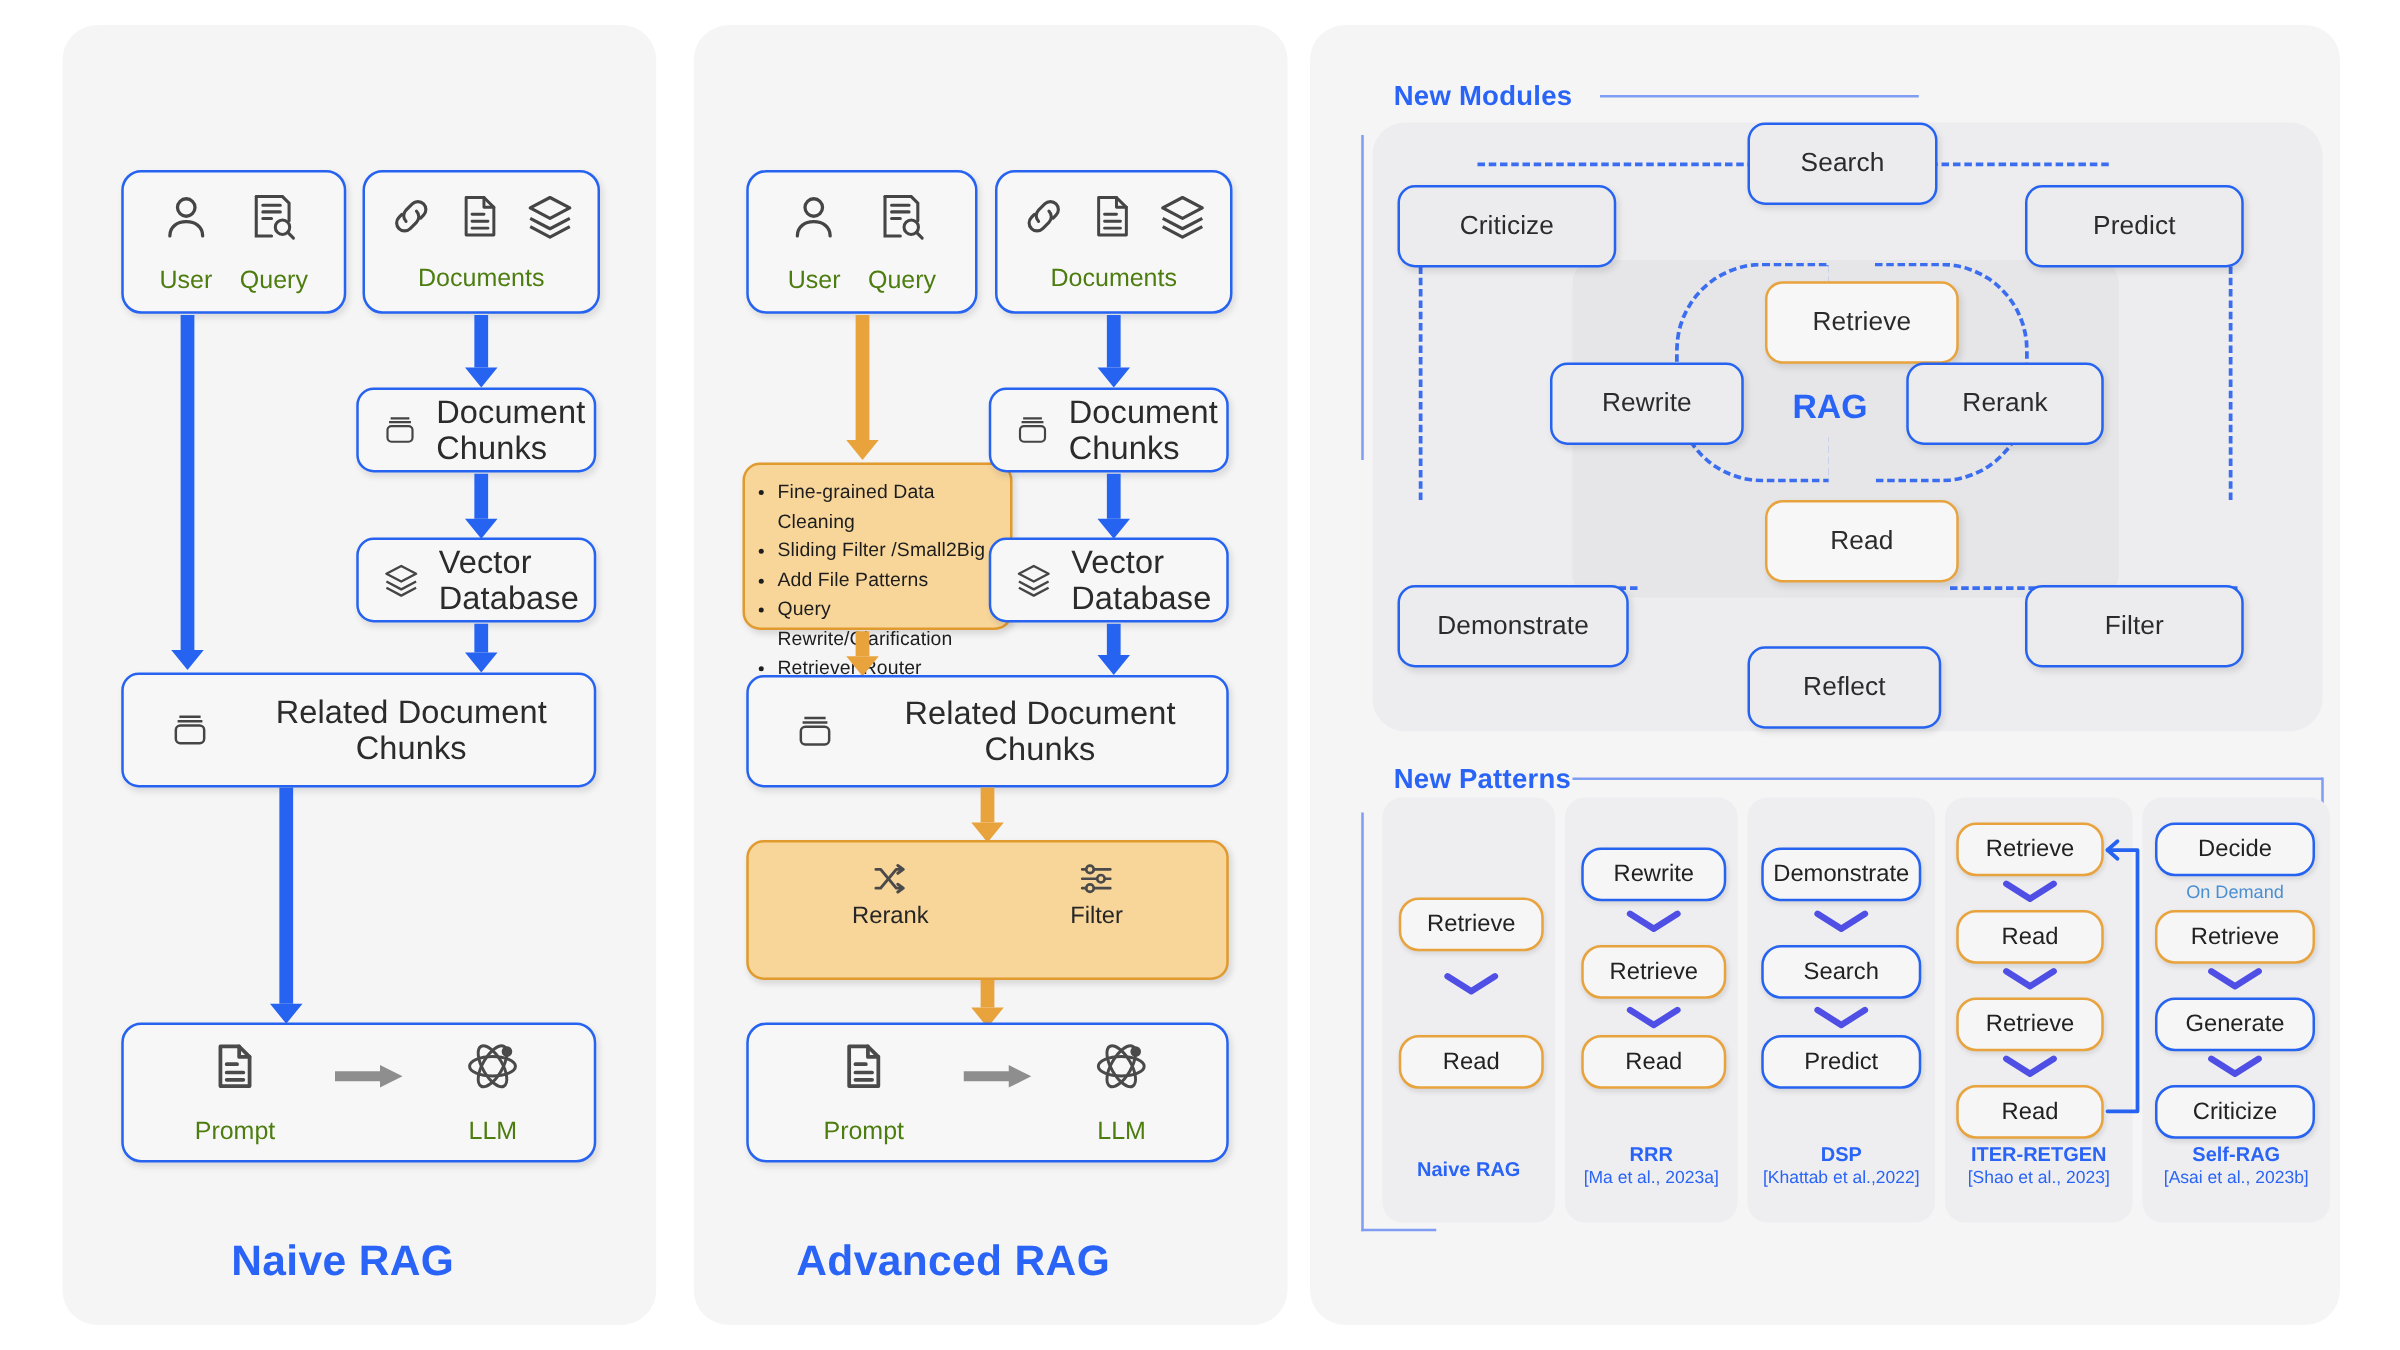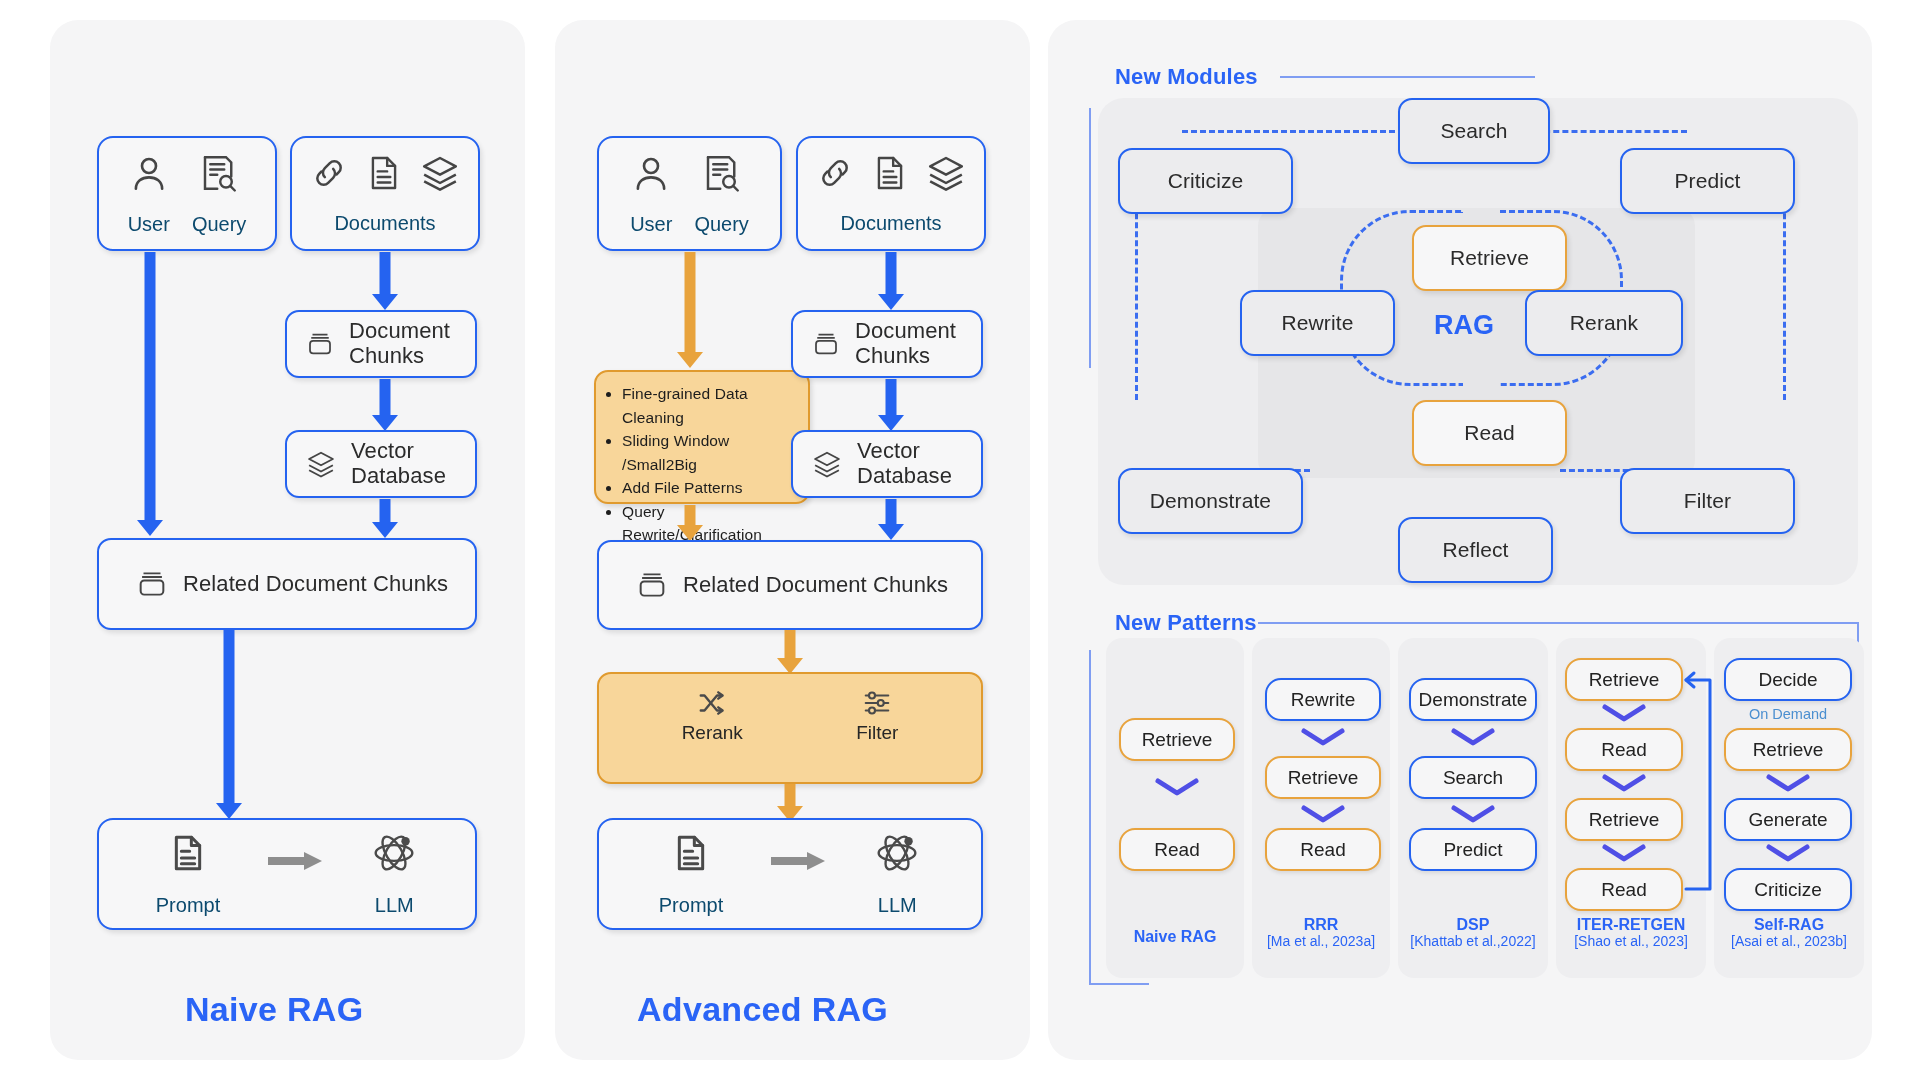--- a/index.html
+++ b/index.html
@@ -13,24 +13,24 @@
         box-shadow:2px 3px 5px rgba(0,0,0,.10);}
   .node .lbl{color:#2b2b2b;font-size:21px;line-height:1.12;text-align:center;letter-spacing:.1px;}
   .node.orange{border-color:#e8a33d;}
   .node.grayfill{background:#ececee;}
 
   .iconbox{position:absolute;box-sizing:border-box;background:#f7f7f8;border:2.5px solid #2563f0;
            border-radius:16px;box-shadow:2px 3px 5px rgba(0,0,0,.10);
            display:flex;flex-direction:column;align-items:center;justify-content:center;}
   .iconrow{display:flex;align-items:flex-end;justify-content:center;gap:22px;}
   .icell{display:flex;flex-direction:column;align-items:center;}
-  .icap{font-size:20px;color:#0c4a6e;margin-top:19px;}
+  .icap{font-size:20px;color:#4d7c0f;margin-top:19px;}
 
   .inline-node{display:flex;align-items:center;gap:14px;padding-left:18px;justify-content:flex-start;}
-  .inline-node .lbl{font-size:22px;}
+  .inline-node .lbl{font-size:26px;}
 
   
   .arr{position:absolute;}
   .arr .shaft{position:absolute;left:50%;transform:translateX(-50%);width:11px;background:#2563f0;}
   .arr .head{position:absolute;left:50%;transform:translateX(-50%);width:0;height:0;
              border-left:13px solid transparent;border-right:13px solid transparent;
              border-top:16px solid #2563f0;}
   .arr.org .shaft{background:#e8a33d;}
   .arr.org .head{border-top-color:#e8a33d;}
 
@@ -278,21 +278,21 @@
       <div class="head" style="top:100px;"></div>
   </div>
   <div class="arr" style="left:876px;top:252px;width:30px;height:58px;">
     <div class="shaft" style="top:0;height:42px;"></div>
       <div class="head" style="top:42px;"></div>
   </div>
 
   <div class="obox" style="left:594px;top:370px;width:216px;height:134px;">
     <ul>
       <li>Fine-grained Data Cleaning</li>
-      <li>Sliding Window /Small2Big</li>
+      <li>Sliding Filter /Small2Big</li>
       <li>Add File Patterns</li>
       <li>Query Rewrite/Clarification</li>
       <li>Retriever Router</li>
     </ul>
     <div class="otitle">Pre-Retrieval</div>
   </div>
 
   <div class="node inline-node" style="left:791px;top:310px;width:192px;height:68px;">
     <span>
       <svg width="30" height="30" viewBox="0 0 24 24" fill="none" stroke="#454545" stroke-width="1.4" stroke-linejoin="round">

